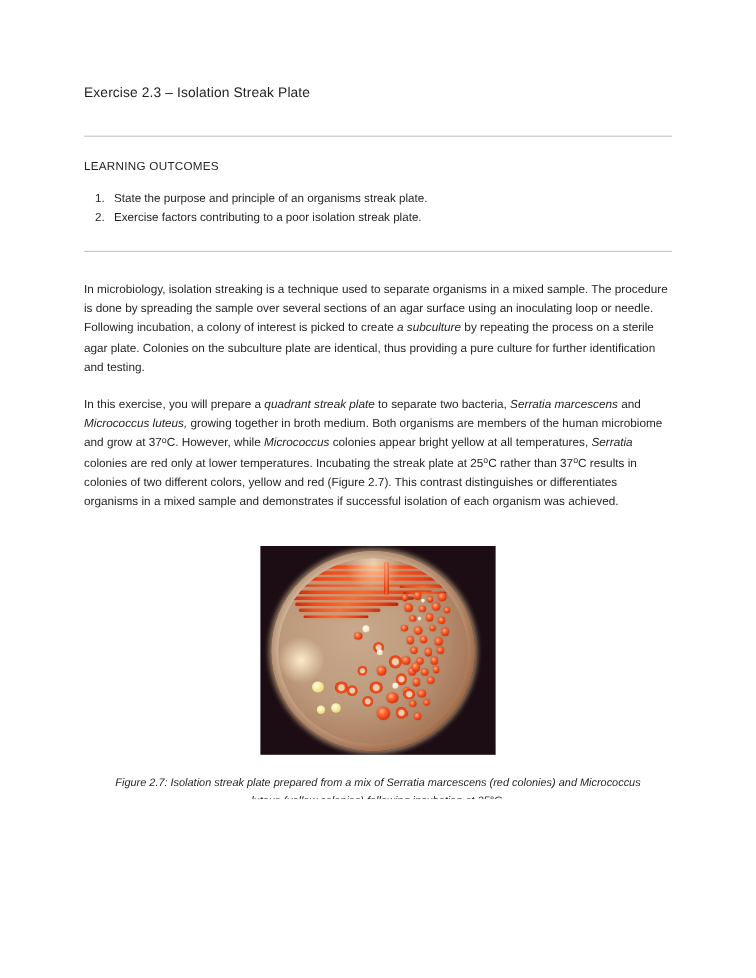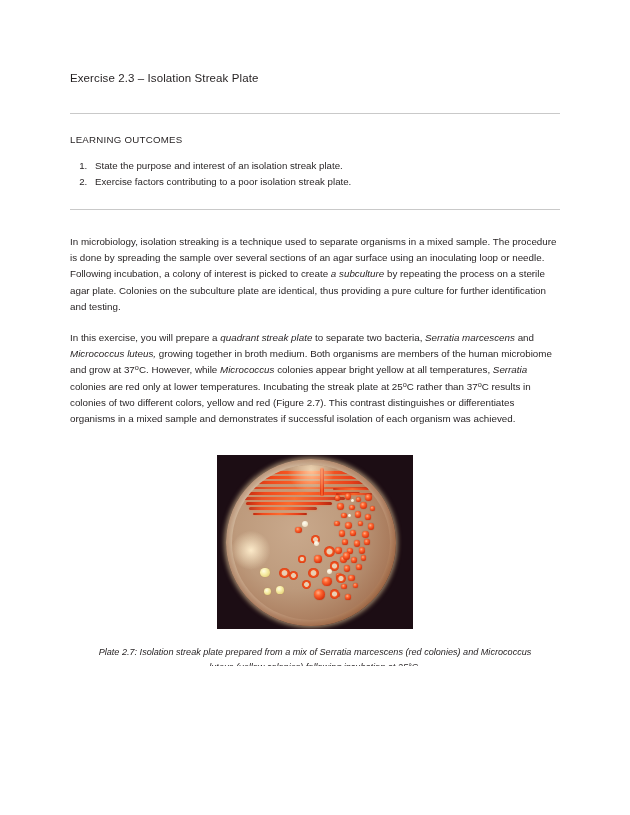--- a/index.html
+++ b/index.html
@@ -194,21 +194,21 @@
 
   <div class="content">
 
     <h1 class="doc-title">Exercise 2.3 – Isolation Streak Plate</h1>
 
     <hr class="rule rule-top">
 
     <div class="section-label">LEARNING OUTCOMES</div>
 
     <ol class="outcomes">
-      <li>State the purpose and interest of an isolation streak plate.</li>
+      <li>State the purpose and principle of an organisms streak plate.</li>
       <li>Exercise factors contributing to a poor isolation streak plate.</li>
     </ol>
 
     <hr class="rule rule-mid">
 
     <p class="body first"><span>In microbiology, isolation streaking is a technique used to separate organisms in a mixed sample. The procedure is done by spreading the sample over several sections of an agar surface using an inoculating loop or needle. Following incubation, a colony of interest is picked to create </span><i>a subculture</i><span> by repeating the process on a sterile agar plate. Colonies on the subculture plate are identical, thus providing a pure culture for further identification and testing.</span></p>
 
     <p class="body second"><span>In this exercise, you will prepare a </span><i>quadrant streak plate</i><span> to separate two bacteria, </span><i>Serratia marcescens</i><span> and </span><i>Micrococcus luteus,</i><span> growing together in broth medium. Both organisms are members of the human microbiome and grow at 37</span><span class="deg">o</span><span>C. However, while </span><i>Micrococcus</i><span> colonies appear bright yellow at all temperatures, </span><i>Serratia</i><span> colonies are red only at lower temperatures. Incubating the streak plate at 25</span><span class="deg">o</span><span>C rather than 37</span><span class="deg">o</span><span>C results in colonies of two different colors, yellow and red (Figure 2.7). This contrast distinguishes or differentiates organisms in a mixed sample and demonstrates if successful isolation of each organism was achieved.</span></p>
 
     <div class="figure-wrap">
@@ -297,21 +297,21 @@
             </div>
 
             <div class="rim-gloss"></div>
           </div>
         </div>
         <div class="vignette"></div>
       </div>
     </div>
 
     <div class="caption">
-      <span>Plate 2.7: Isolation streak plate prepared from a mix of Serratia marcescens (red colonies)</span>
+      <span>Figure 2.7: Isolation streak plate prepared from a mix of Serratia marcescens (red colonies)</span>
       <span>and Micrococcus luteus (yellow colonies) following incubation at 25°C.</span>
     </div>
 
   </div>
 
   <div class="page-number">30</div>
 
 </div>
 
 </body></html>

